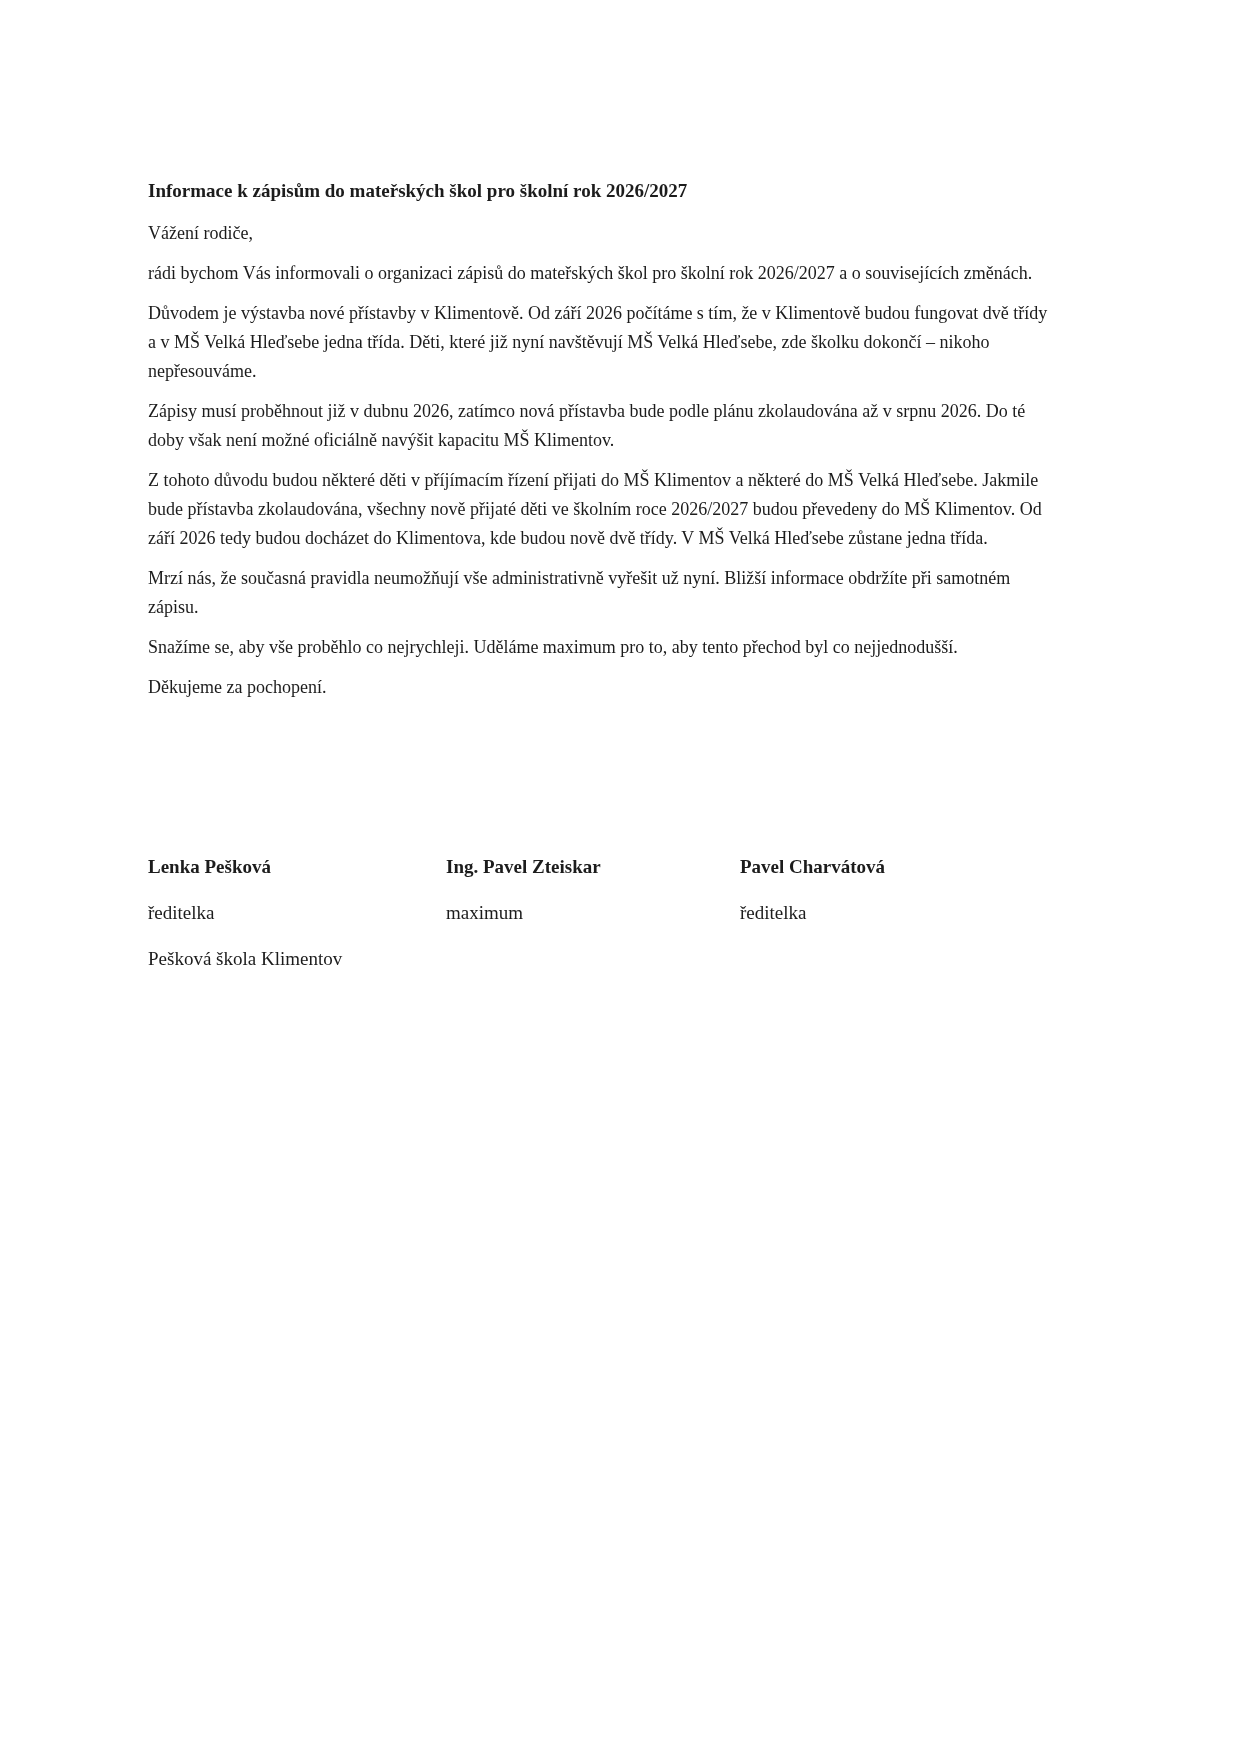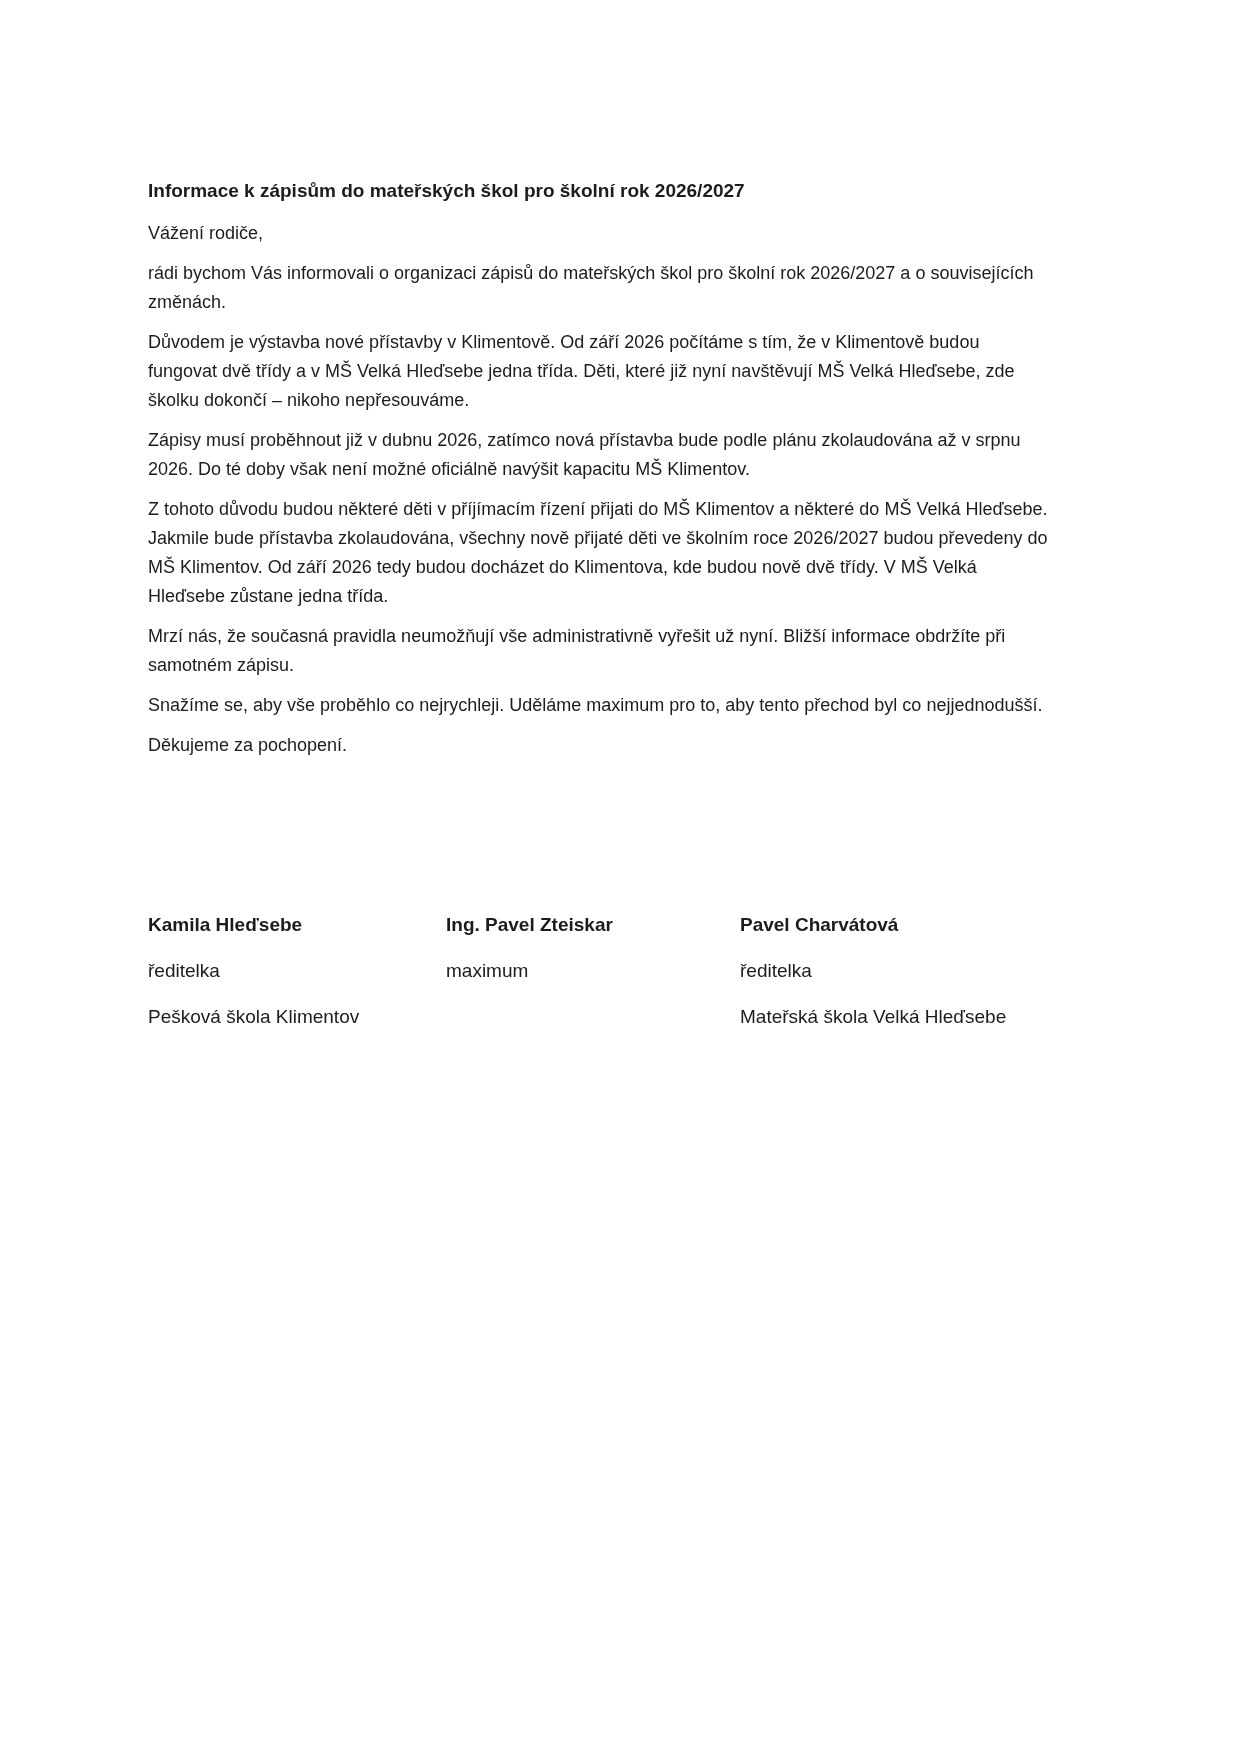--- a/index.html
+++ b/index.html
@@ -18,20 +18,21 @@
     position: absolute;
     inset: 0;
     background: #ffffff;
     overflow: hidden;
   }
   .content {
     position: absolute;
     left: 148px;
     top: 176px;
     width: 900px;
+    font-family: Liberation Serif, serif;
   }
   .title {
     font-size: 19px;
     line-height: 29px;
     font-weight: 700;
     margin: 0 0 14px 0;
   }
   .para {
     font-size: 18px;
     line-height: 29px;
@@ -77,33 +78,32 @@
 
     <p class="para">Mrzí nás, že současná pravidla neumožňují vše administrativně vyřešit už nyní. Bližší informace obdržíte při samotném zápisu.</p>
 
     <p class="para">Snažíme se, aby vše proběhlo co nejrychleji. Uděláme maximum pro to, aby tento přechod byl co nejjednodušší.</p>
 
     <p class="para">Děkujeme za pochopení.</p>
 
     <div class="signatures">
 
       <div class="sig-col">
-        <div class="sig-row sig-name">Kamila Hleďsebe</div>
+        <div class="sig-row sig-name">Lenka Pešková</div>
         <div class="sig-row">ředitelka</div>
         <div class="sig-row">Pešková škola Klimentov</div>
       </div>
 
       <div class="sig-col">
         <div class="sig-row sig-name">Ing. Pavel Zteiskar</div>
         <div class="sig-row">maximum</div>
         <div class="sig-row"></div>
       </div>
 
       <div class="sig-col">
         <div class="sig-row sig-name">Pavel Charvátová</div>
         <div class="sig-row">ředitelka</div>
-        <div class="sig-row">Mateřská škola Velká Hleďsebe</div>
       </div>
 
     </div>
 
   </div>
 </div>
 
 </body></html>

